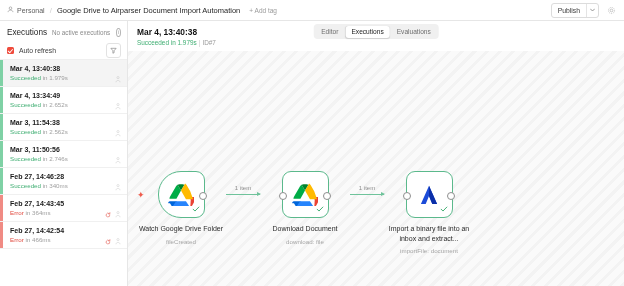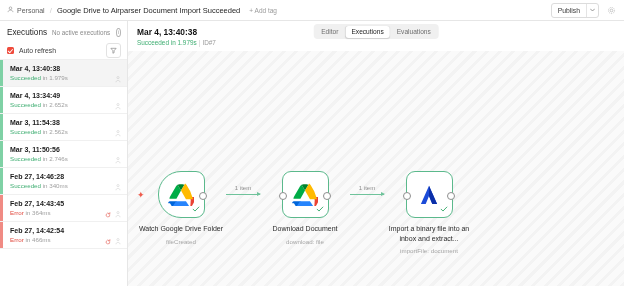--- a/index.html
+++ b/index.html
@@ -403,21 +403,21 @@
     <div class="crumb-personal">
       <span>
         <svg width="7" height="7" viewBox="0 0 16 16">
             <circle cx="8" cy="5" r="3" fill="none" stroke="#8a8a8a" stroke-width="1.4"></circle>
             <path d="M2.5 14c0-3 2.6-4.6 5.5-4.6S13.5 11 13.5 14" fill="none" stroke="#8a8a8a" stroke-width="1.4"></path>
           </svg>
       </span>
       <span>Personal</span>
     </div>
     <span class="crumb-sep">/</span>
-    <span class="crumb-title">Google Drive to Airparser Document Import Succeeded</span>
+    <span class="crumb-title">Google Drive to Airparser Document Import Automation</span>
     <span class="add-tag">+ Add tag</span>
 
     <div class="topbar-right">
       <div class="publish-group">
         <div class="publish-btn">Publish</div>
         <div class="publish-caret">
           <svg width="5" height="4" viewBox="0 0 10 6">
               <path d="M1 1l4 4 4-4" fill="none" stroke="#6f6f6f" stroke-width="1.4" stroke-linecap="round"></path>
             </svg>
         </div>

